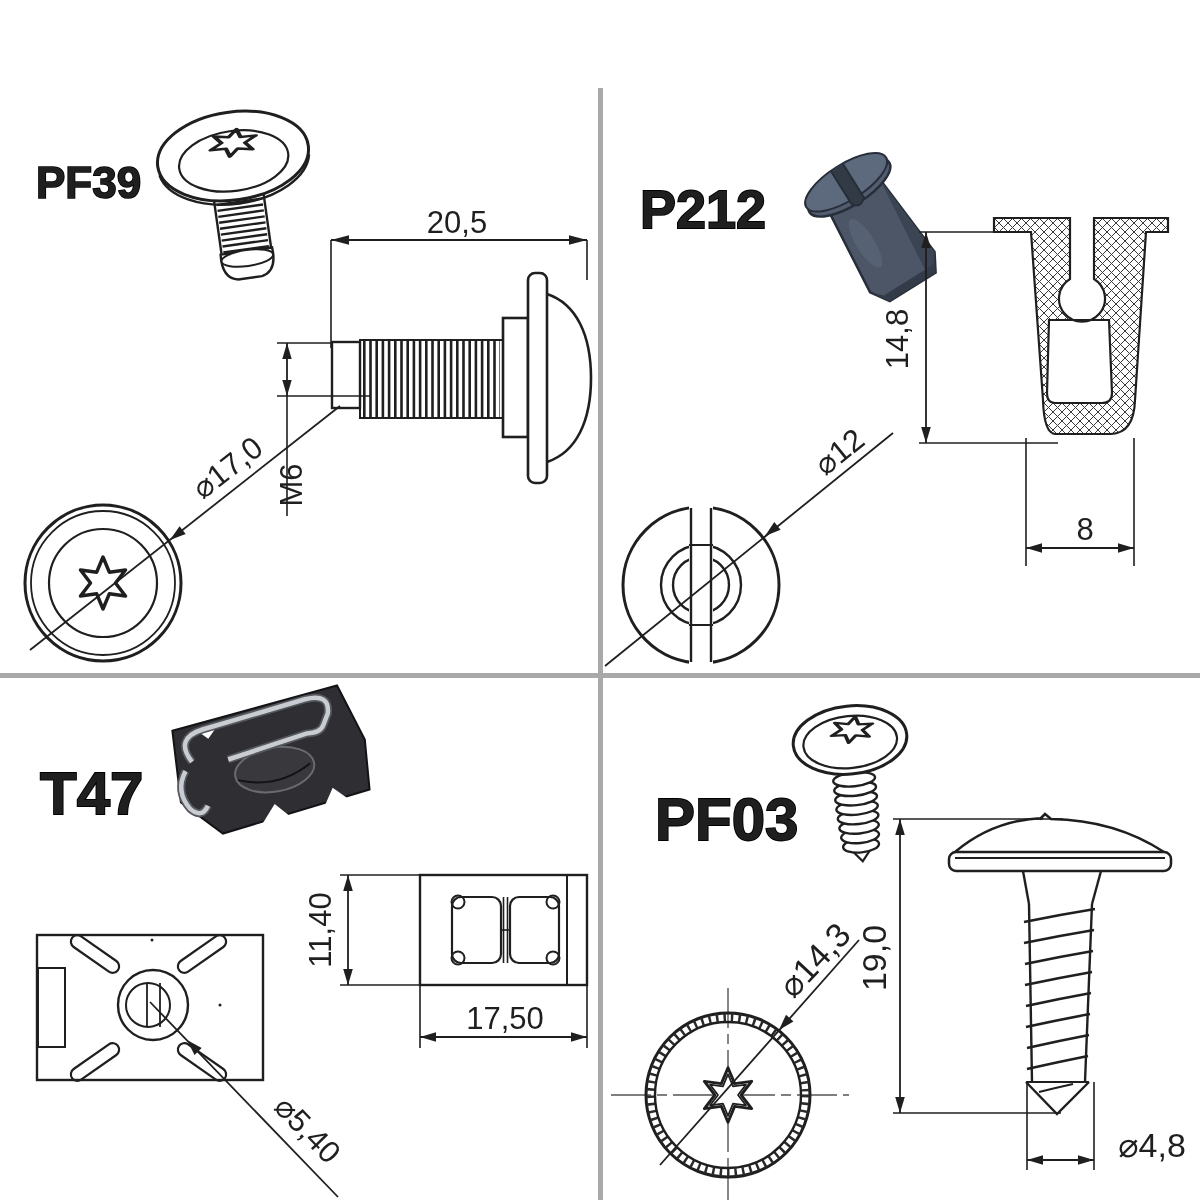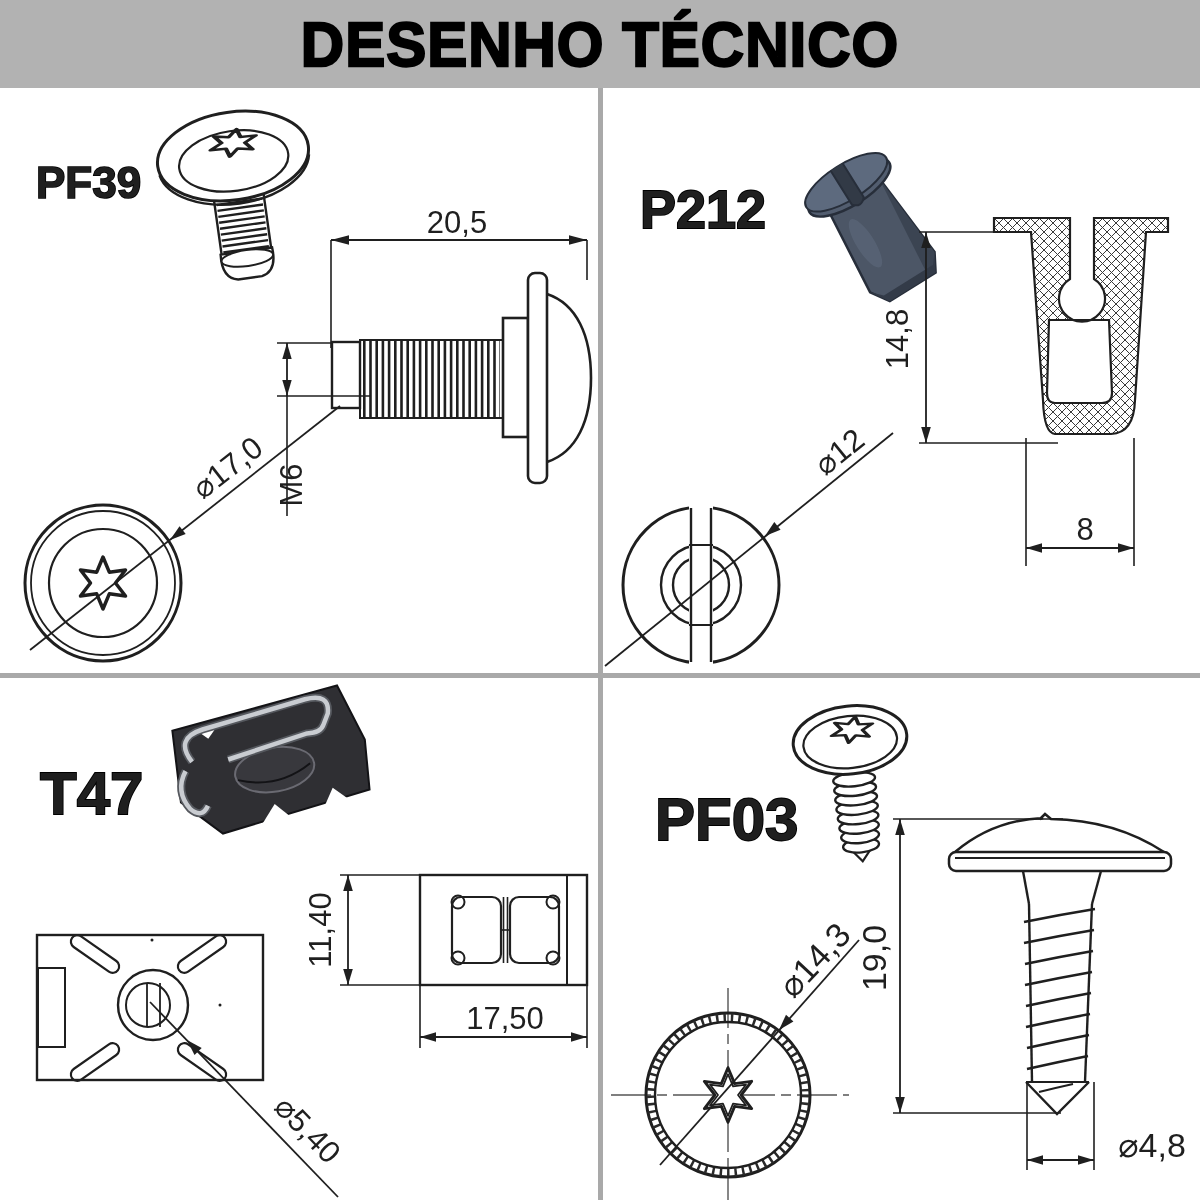--- a/index.html
+++ b/index.html
@@ -26,23 +26,20 @@
   <defs>
     <path id="star6" d="M0,-26 L6.3,-10.8 L22.5,-13 L12.5,0 L22.5,13 L6.3,10.8 L0,26 L-6.3,10.8 L-22.5,13 L-12.5,0 L-22.5,-13 L-6.3,-10.8 Z" fill="#fff"></path>
     <pattern id="xhatch" width="9" height="9" patternUnits="userSpaceOnUse">
       <path d="M0,0 L9,9 M9,0 L0,9" stroke="#3a3a3a" stroke-width="1"></path>
     </pattern>
   </defs>
 </svg>
 
 <div class="page">
 
-  <div class="header">
-    <h1>DESENHO TÉCNICO</h1>
-  </div>
   <div class="divider-v"></div>
   <div class="divider-h"></div>
 
   <svg class="quad q1" width="598" height="585" viewBox="0 0 598 585">
     <text x="36" y="110" font-size="44" class="plabel" stroke-width="1.6">PF39</text>
 
     <g stroke="#1f1f1f" fill="none" transform="translate(233,68) rotate(-8)">
       <rect x="-25" y="28" width="50" height="74" fill="#fff" stroke-width="2.4"></rect>
       <line x1="0" y1="33" x2="0" y2="99" stroke-width="46" stroke-dasharray="2.4,3.6"></line>
       <path d="M-26,96 Q-28,120 -12,123 L12,123 Q28,120 26,96 Z" fill="#fff" stroke-width="2.4"></path>

